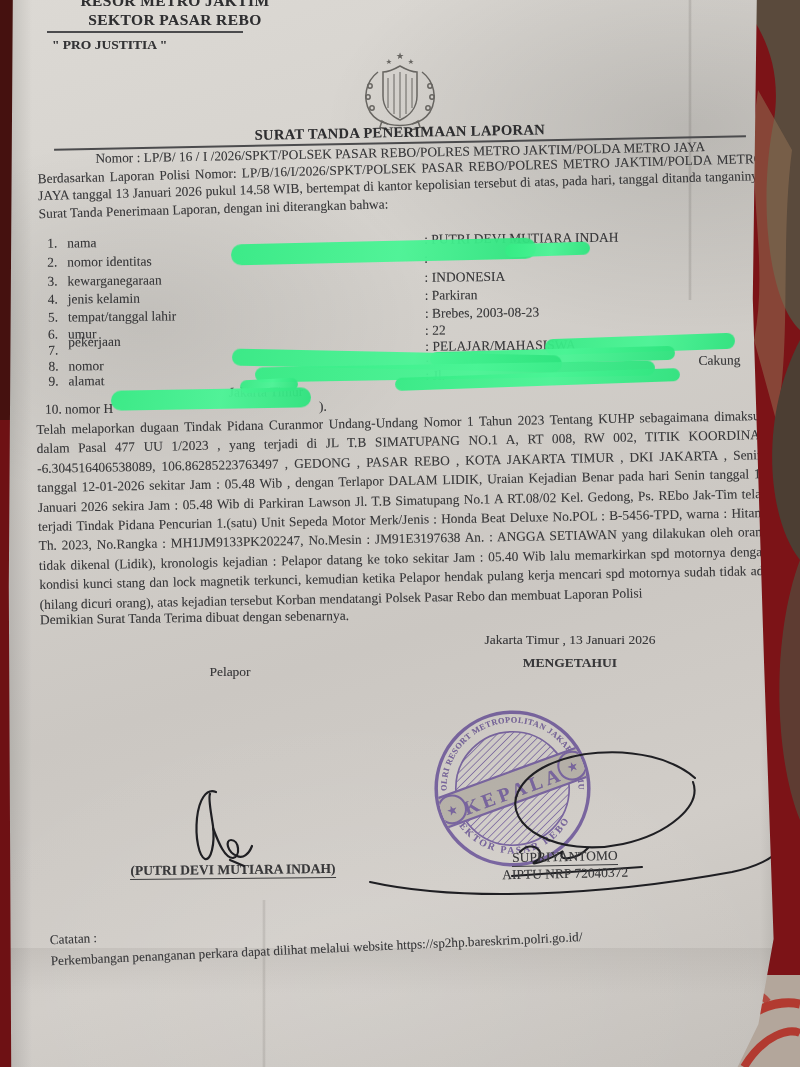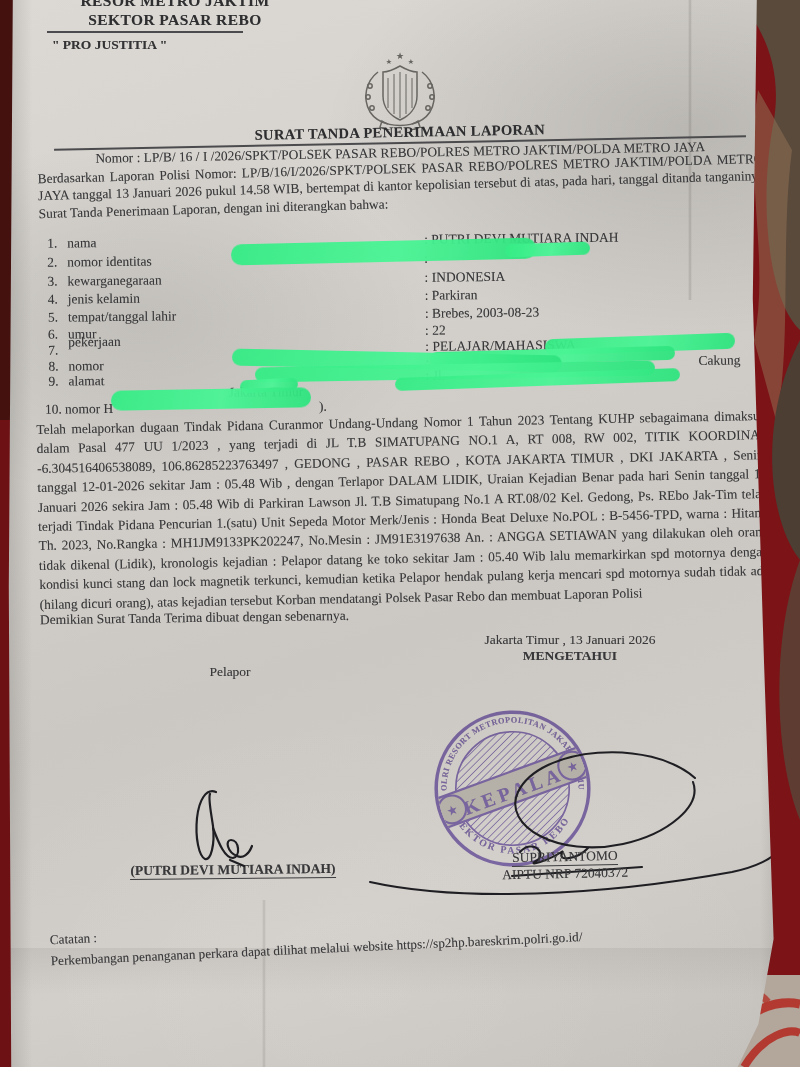--- a/index.html
+++ b/index.html
@@ -151,21 +151,21 @@
         <span style="left:278px;top:170px">).</span>
       </div>
     </div>
 
     <p class="abs bodypar" style="left:38px;top:413px;width:730px;margin:0;transform:rotate(-1.1deg);">Telah melaporkan dugaan Tindak Pidana Curanmor Undang-Undang Nomor 1 Tahun 2023 Tentang KUHP sebagaimana dimaksud dalam Pasal 477 UU 1/2023 , yang terjadi di JL T.B SIMATUPANG NO.1 A, RT 008, RW 002, TITIK KOORDINAT -6.304516406538089, 106.86285223763497 , GEDONG , PASAR REBO , KOTA JAKARTA TIMUR , DKI JAKARTA , Senin, tanggal 12-01-2026 sekitar Jam : 05.48 Wib , dengan Terlapor DALAM LIDIK, Uraian Kejadian Benar pada hari Senin tanggal 12 Januari 2026 sekira Jam : 05.48 Wib di Parkiran Lawson Jl. T.B Simatupang No.1 A RT.08/02 Kel. Gedong, Ps. REbo Jak-Tim telah terjadi Tindak Pidana Pencurian 1.(satu) Unit Sepeda Motor Merk/Jenis : Honda Beat Deluxe No.POL : B-5456-TPD, warna : Hitam, Th. 2023, No.Rangka : MH1JM9133PK202247, No.Mesin : JM91E3197638 An. : ANGGA SETIAWAN yang dilakukan oleh orang tidak dikenal (Lidik), kronologis kejadian : Pelapor datang ke toko sekitar Jam : 05.40 Wib lalu memarkirkan spd motornya dengan kondisi kunci stang dan lock magnetik terkunci, kemudian ketika Pelapor hendak pulang kerja mencari spd motornya sudah tidak ada (hilang dicuri orang), atas kejadian tersebut Korban mendatangi Polsek Pasar Rebo dan membuat Laporan Polisi</p>
 
     <div class="abs sig-label" style="left:40px;top:610px;transform:rotate(-0.8deg);">Demikian Surat Tanda Terima dibuat dengan sebenarnya.</div>
 
     <div class="abs ctr" style="left:440px;top:632px;width:260px;">
       <div class="sig-label">Jakarta Timur , 13 Januari 2026</div>
-      <div class="sig-label b" style="margin-top:0;">MENGETAHUI</div>
+      <div class="sig-label b" style="margin-top:7px;">MENGETAHUI</div>
     </div>
 
     <div class="abs ctr sig-label" style="left:150px;top:664px;width:160px;text-align:center;">Pelapor</div>
     <div class="abs ctr sig-label b" style="left:122px;top:862px;width:222px;transform:rotate(-0.6deg);">
       <span class="name-ul">(PUTRI DEVI MUTIARA INDAH)</span>
     </div>
 
     <svg class="abs stamp" style="left:430px;top:706px;" width="165" height="165" viewBox="0 0 160 160">
       <defs>
         <pattern id="hatch" width="5" height="5" patternUnits="userSpaceOnUse" patternTransform="rotate(45)">

